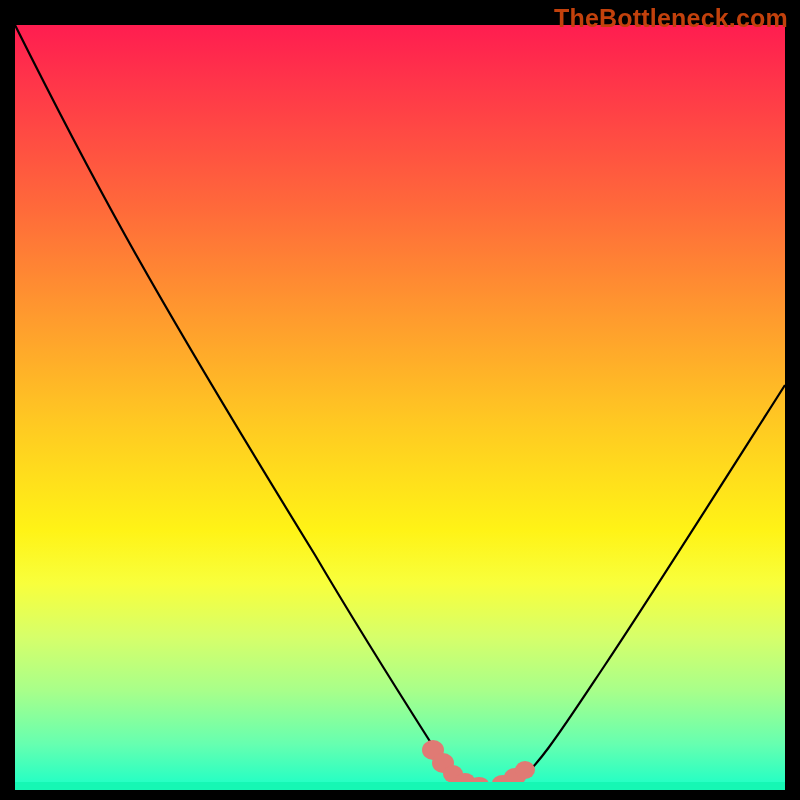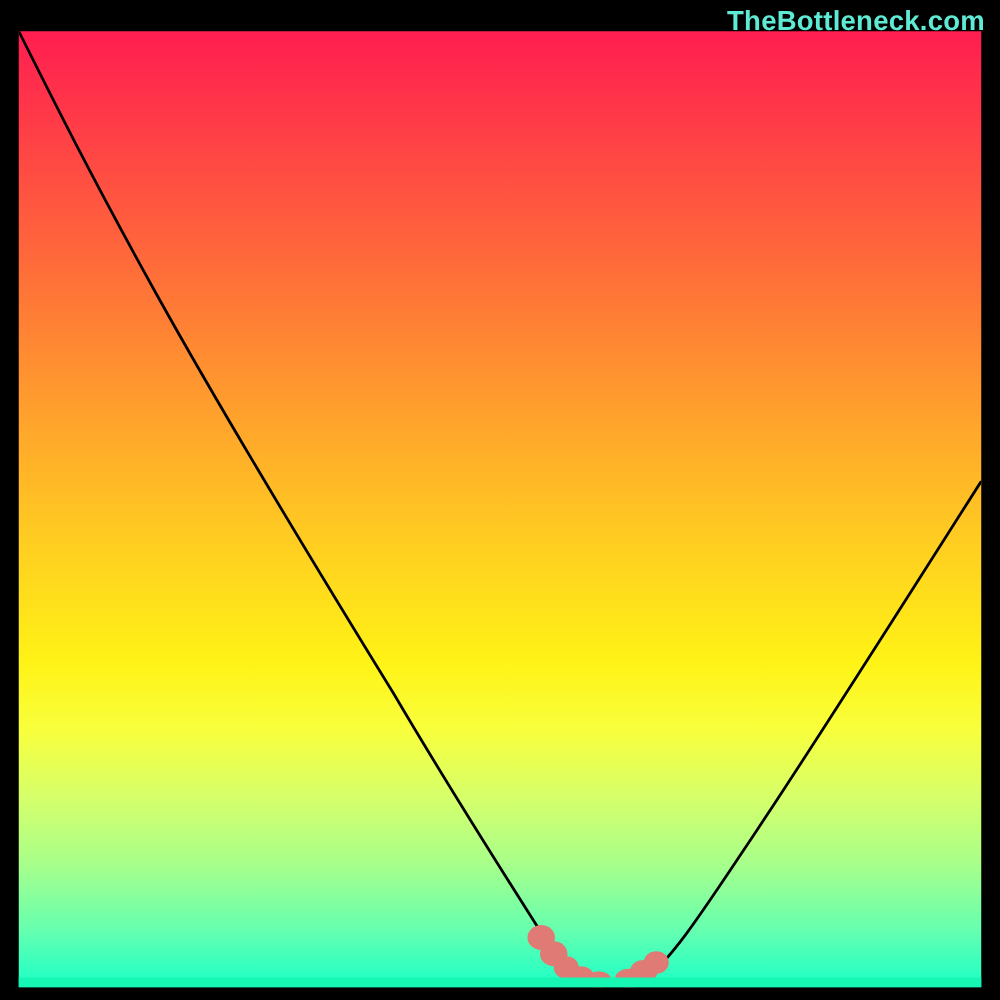--- a/index.html
+++ b/index.html
@@ -28,23 +28,23 @@
       #a8ff8a 87%,
       #66ffb0 94%,
       #1affc7 100%
     );
   }
   .watermark {
     position: absolute;
     top: 4px;
     right: 12px;
     font-family: Arial, Helvetica, sans-serif;
-    font-size: 22px;
+    font-size: 25px;
     font-weight: 600;
-    color: #5eead4;
+    color: #c2410c;
     letter-spacing: 0.2px;
   }
   svg.curve {
     position: absolute;
     left: 0; top: 0;
     width: 100%;
     height: 100%;
   }
   .green-strip {
     position: absolute;

